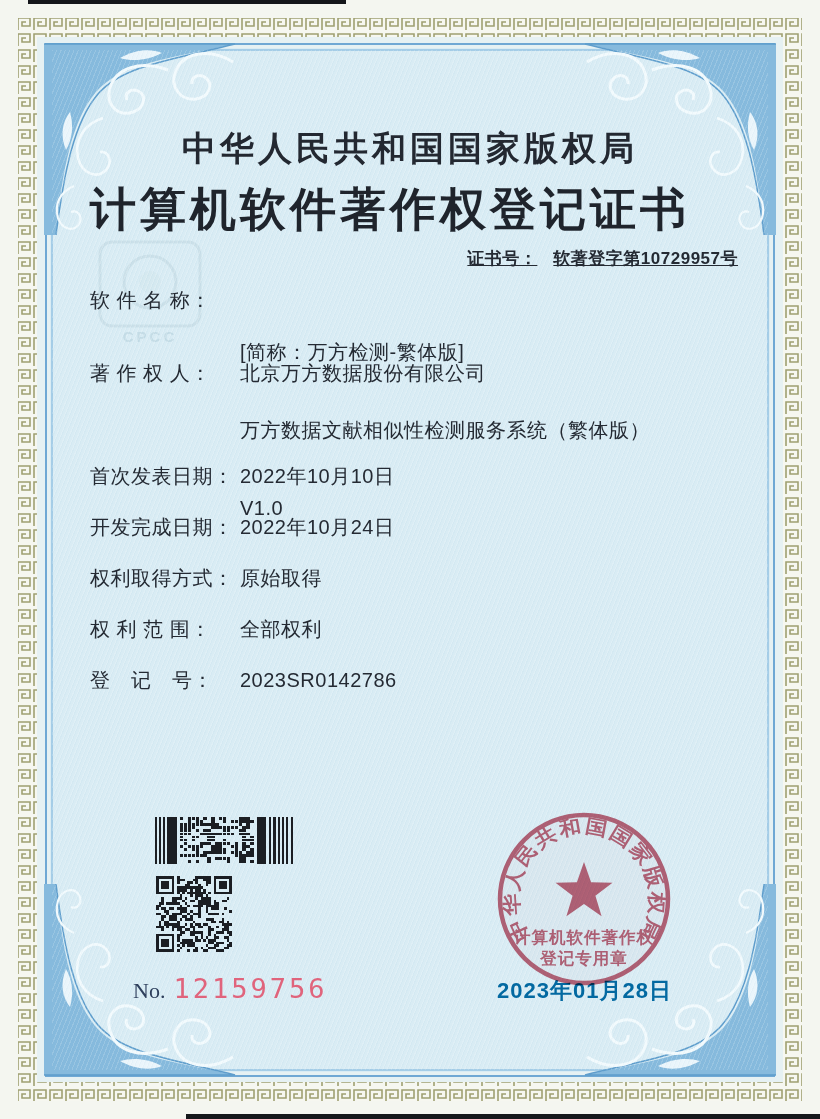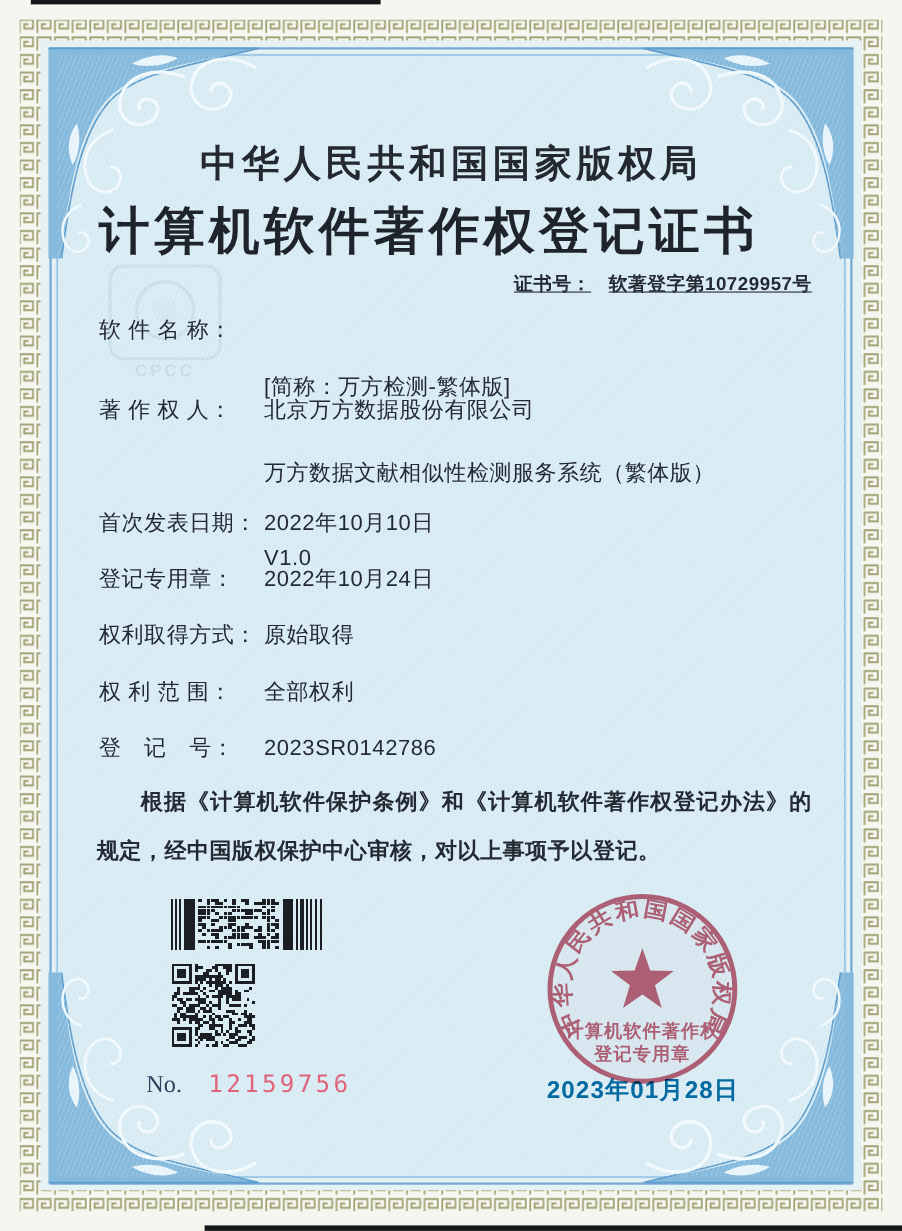--- a/index.html
+++ b/index.html
@@ -13,21 +13,21 @@
               letter-spacing:4px;color:#1f242c;font-family:Liberation Sans, sans-serif;}
   .certno{top:247px;right:82px;font-size:17px;font-weight:700;letter-spacing:.5px;text-decoration:underline;}
   .certno .gap{display:inline-block;width:16px;}
   .row{position:absolute;left:90px;display:flex;align-items:flex-start;font-weight:400;
        font-size:20px;letter-spacing:.5px;line-height:26px;}
   .row .lbl{width:150px;flex:none;white-space:pre;}
   .row .val{white-space:pre;}
   .statement{top:707px;left:88px;width:650px;font-size:20px;line-height:45px;font-weight:700;
              letter-spacing:.5px;text-indent:2em;text-align:justify;}
   .serial{top:973px;left:133px;font-size:22px;color:#2e3f5c;font-family:"Liberation Serif",serif;}
-  .serial .num{color:#e0647c;letter-spacing:3px;margin-left:24px;font-size:22px;
+  .serial .num{color:#e0647c;letter-spacing:3px;margin-left:8px;font-size:27px;
                font-family:"DejaVu Sans Mono",monospace;}
   .issue-date{top:976px;left:497px;font-size:22px;font-weight:700;letter-spacing:1px;color:#0369a1;}
   .texture{left:52px;top:50px;width:716px;height:1020px;pointer-events:none;
            background:repeating-linear-gradient(112deg,rgba(255,255,255,.16) 0 1px,
                       rgba(122,180,210,.05) 1px 2px,transparent 2px 4px);}
   .scan-top{left:28px;top:0;width:318px;height:4px;background:#14161a;}
   .scan-bottom{left:186px;bottom:0;width:634px;height:5px;background:#15181b;}
 </style>
 </head>
 <body>
@@ -94,37 +94,36 @@
   </div>
   <div class="row" style="top:360px">
     <span class="lbl">著 作 权 人：</span>
     <span class="val">北京万方数据股份有限公司</span>
   </div>
   <div class="row" style="top:463px">
     <span class="lbl">首次发表日期：</span>
     <span class="val">2022年10月10日</span>
   </div>
   <div class="row" style="top:514px">
-    <span class="lbl">登记专用章：</span>
+    <span class="lbl">开发完成日期：</span>
     <span class="val">2022年10月24日</span>
   </div>
   <div class="row" style="top:565px">
     <span class="lbl">权利取得方式：</span>
     <span class="val">原始取得</span>
   </div>
   <div class="row" style="top:616px">
     <span class="lbl">权 利 范 围：</span>
     <span class="val">全部权利</span>
   </div>
   <div class="row" style="top:667px">
     <span class="lbl">登　记　号：</span>
     <span class="val">2023SR0142786</span>
   </div>
 
-  <div class="abs statement">根据《计算机软件保护条例》和《计算机软件著作权登记办法》的规定，经中国版权保护中心审核，对以上事项予以登记。</div>
 
   <svg class="abs" id="bc" style="left:155px;top:817px" width="140" height="47" viewBox="0 0 140 47" shape-rendering="crispEdges">
       <rect x="0" y="0" width="2" height="47" fill="#1b1e23"></rect>
       <rect x="4" y="0" width="1.6" height="47" fill="#1b1e23"></rect>
       <rect x="8" y="0" width="1.6" height="47" fill="#1b1e23"></rect>
       <rect x="12" y="0" width="10" height="47" fill="#1b1e23"></rect>
       <rect x="25" y="0" width="3.4" height="2.7" fill="#1b1e23"></rect>
       <rect x="25" y="6.2" width="3.4" height="2.7" fill="#1b1e23"></rect>
       <rect x="25" y="9.3" width="3.4" height="2.7" fill="#1b1e23"></rect>
       <rect x="25" y="12.4" width="3.4" height="2.7" fill="#1b1e23"></rect>

